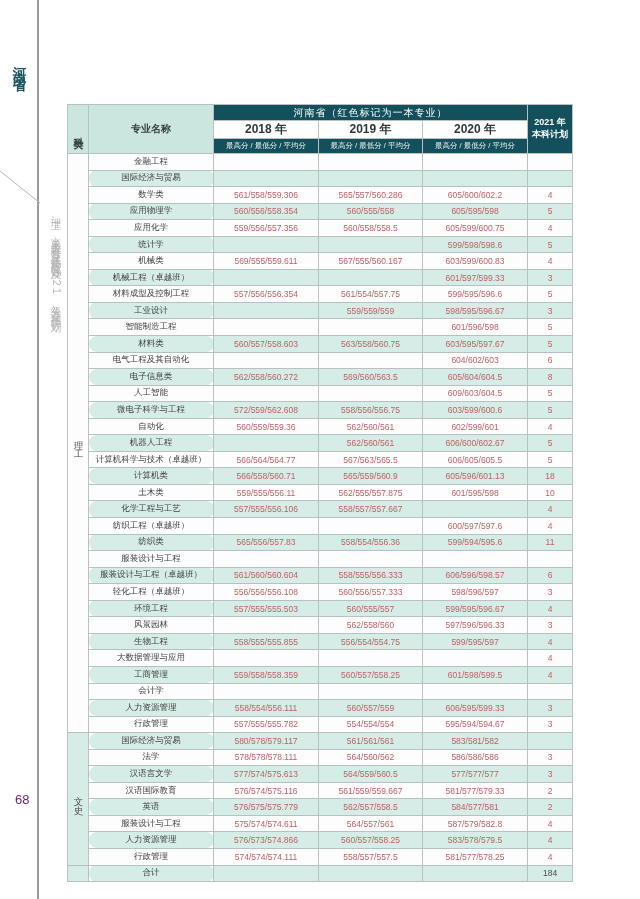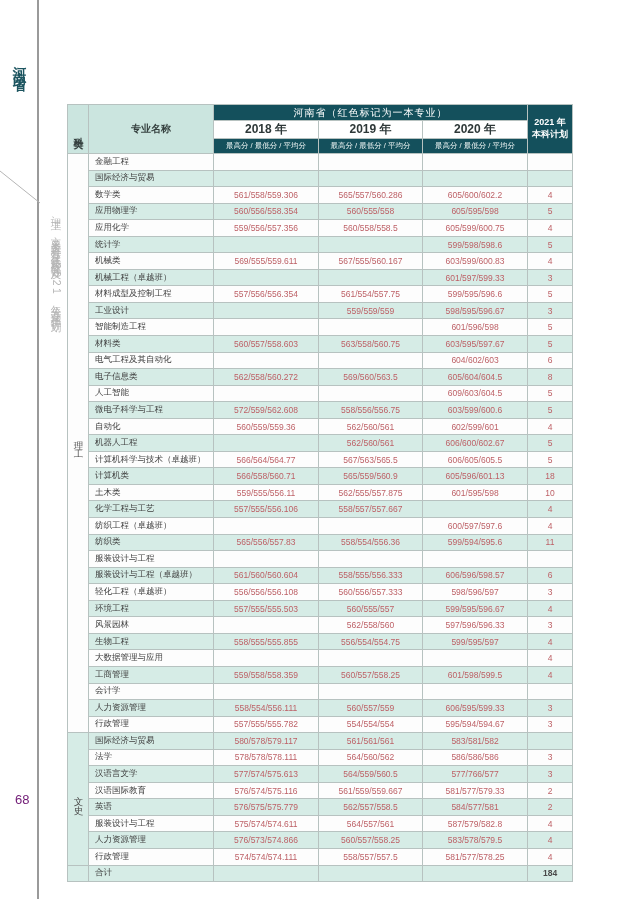--- a/index.html
+++ b/index.html
@@ -36,23 +36,23 @@
   .cat-h .vstack{writing-mode:vertical-rl;text-orientation:upright;letter-spacing:2px;}
   .banner{background:#14505c;color:#ffffff;font-size:10px;font-weight:normal;height:15px;
           letter-spacing:1px;border-color:#3c6672;}
   .year-h{background:#ffffff;color:#2e3838;font-size:12px;font-weight:bold;height:14px;}
   .legend-h{background:#14505c;color:#eef5f4;font-size:7.5px;font-weight:normal;height:14px;border-color:#3c6672;}
   .plan-h{background:#14505c;color:#ffffff;font-size:9px;font-weight:bold;line-height:1.3;border-color:#3c6672;margin-left:31px;}
   tbody td{height:15.55px;font-size:8.5px;vertical-align:middle;background:#fdfdfd;}
   tbody tr.alt td{background:#d6ece6;}
   td.cat{background:#fdfdfd;text-align:center;}
   td.cat .vstack{writing-mode:vertical-rl;text-orientation:upright;font-size:9.5px;color:#474747;letter-spacing:9px;}
-  td.major{text-align:left;padding-left:6px;color:#3e3e3e;}
+  td.major{text-align:center;color:#3e3e3e;border-radius:8px;}
   td.score,td.plan{text-align:center;color:#bd6066;}
-  td.total-plan{color:#4a4a4a;font-weight:bold;}
+  td.total-plan{color:#4a4a4a;}
 </style>
 </head>
 <body>
 
 <div class="vline"></div>
 <div class="province">河南省</div>
 <svg class="diag" width="42" height="42">
   <line x1="0" y1="6" x2="40" y2="38" stroke="#b5b5b5" stroke-width="1"></line>
 </svg>
 <div class="side-caption">理工、文史类本科专业往年录取统计及2021年分专业招生计划</div>
@@ -349,21 +349,21 @@
         <td class="major">法学</td>
         <td class="score">578/578/578.111</td>
         <td class="score">564/560/562</td>
         <td class="score">586/586/586</td>
         <td class="plan">3</td>
       </tr>
       <tr class="alt">
         <td class="major">汉语言文学</td>
         <td class="score">577/574/575.613</td>
         <td class="score">564/559/560.5</td>
-        <td class="score">577/766/577</td>
+        <td class="score">577/577/577</td>
         <td class="plan">3</td>
       </tr>
       <tr>
         <td class="major">汉语国际教育</td>
         <td class="score">576/574/575.116</td>
         <td class="score">561/559/559.667</td>
         <td class="score">581/577/579.33</td>
         <td class="plan">2</td>
       </tr>
       <tr class="alt">

